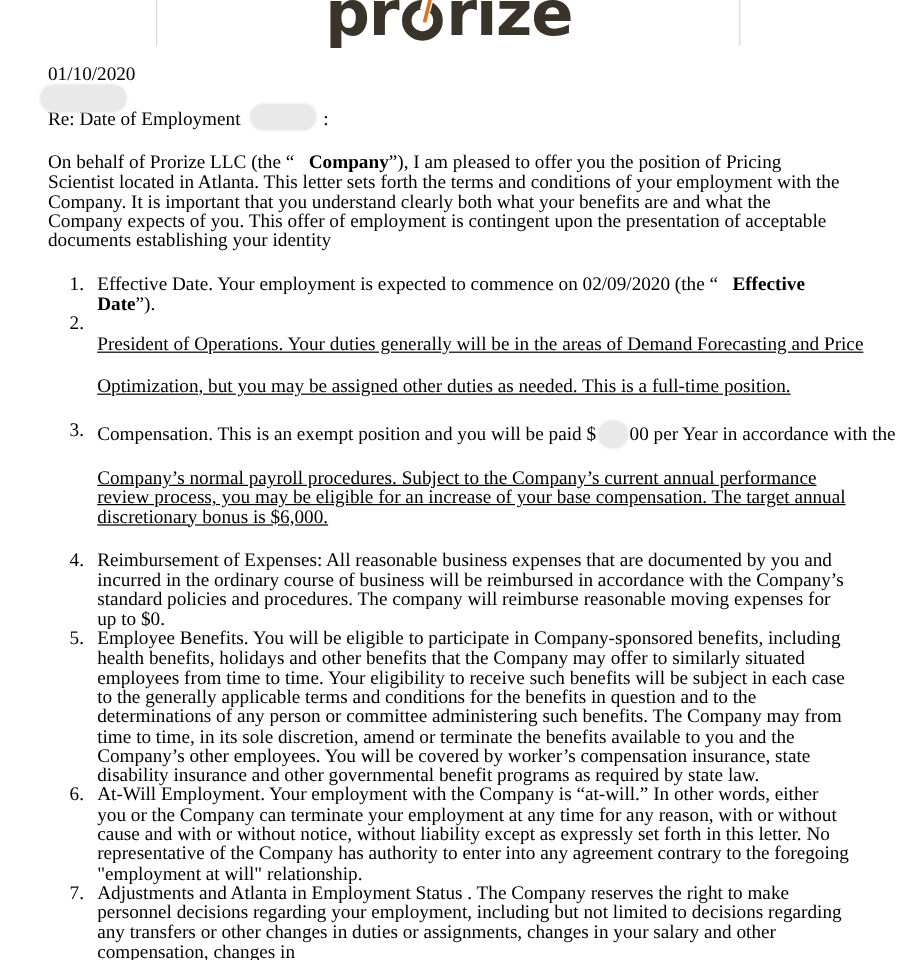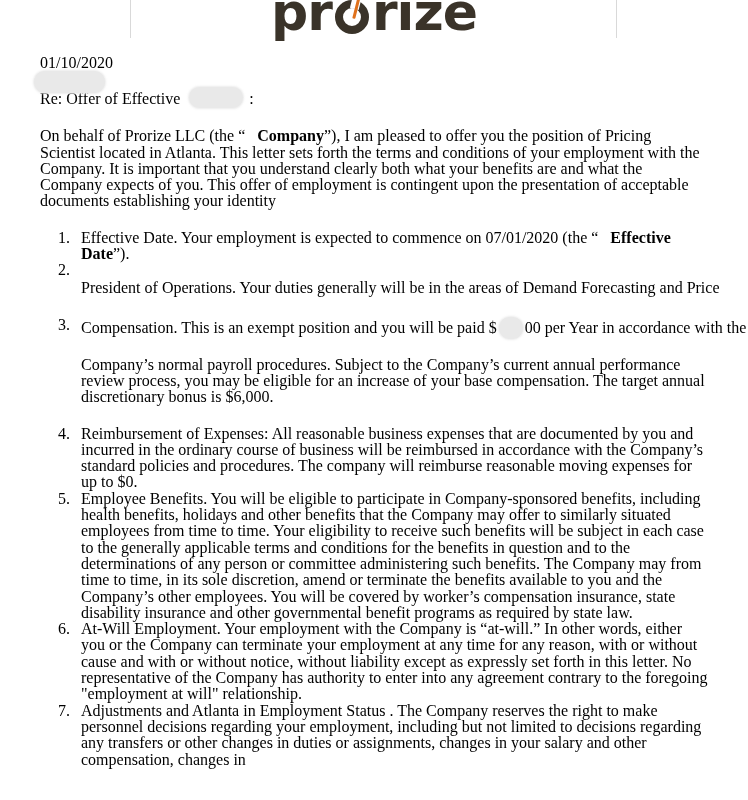--- a/index.html
+++ b/index.html
@@ -59,21 +59,21 @@
     position:absolute; left:40px; top:55px; width:668px;
     font-size:16px; line-height:16.3px;
   }
   .re-line { margin-top:19px; position:relative; z-index:1; }
   .para { margin-top:17px; }
   .list { margin-top:20px; }
   .li { display:flex; align-items:flex-start; padding-left:18px; }
   .li.gap-top { margin-top:20px; }
   .num { flex:0 0 23px; width:23px; }
   .li-body { flex:1; min-width:0; }
-  .block.gap-top { margin-top:18px; }
+  .block.gap-top { margin-top:18px;text-decoration:underline; }
   .block.hard-line { white-space:nowrap; }
   strong { font-weight:bold;margin-left:12px; }
 </style>
 </head>
 <body>
 
 <div class="page">
 
   <div class="logo-rule left"></div>
   <div class="logo-rule right"></div>
@@ -86,38 +86,39 @@
     </span>
     <span class="logo-txt">rize</span>
   </div>
 
   <div class="redact blob-overlay"></div>
 
   <div class="content">
     <div class="date">01/10/2020</div>
 
     <div class="re-line">
-      <span>Re: Offer of Effective</span><span class="redact pill-subject"></span><span>:</span>
+      <span>Re: Date of Employment</span><span class="redact pill-subject"></span><span>:</span>
     </div>
 
     <div>
         <p class="para"><span>On behalf of Prorize LLC (the “</span><strong>Company</strong><span>”), I am pleased to offer you the position of Pricing Scientist located in Atlanta. This letter sets forth the terms and conditions of your employment with the Company. It is important that you understand clearly both what your benefits are and what the Company expects of you. This offer of employment is contingent upon the presentation of acceptable documents establishing your identity</span></p>
       </div>
 
     <div class="list">
         <div class="li">
           <span class="num">1.</span>
           <div class="li-body">
-            <p class="block"><span>Effective Date. Your employment is expected to commence on 07/01/2020 (the “</span><strong>Effective Date</strong><span>”).</span></p>
+            <p class="block"><span>Effective Date. Your employment is expected to commence on 02/09/2020 (the “</span><strong>Effective Date</strong><span>”).</span></p>
           </div>
         </div>
         <div class="li">
           <span class="num">2.</span>
           <div class="li-body">
             <p class="block gap-top hard-line"><span>President of Operations. Your duties generally will be in the areas of Demand Forecasting and Price</span></p>
+            <p class="block gap-top hard-line"><span>Optimization, but you may be assigned other duties as needed. This is a full-time position.</span></p>
           </div>
         </div>
         <div class="li gap-top">
           <span class="num">3.</span>
           <div class="li-body">
             <p class="block hard-line"><span>Compensation. This is an exempt position and you will be paid $</span><span class="redact pill-inline"></span><span>00 per Year in accordance with the</span></p>
             <p class="block gap-top"><span>Company’s normal payroll procedures. Subject to the Company’s current annual performance review process, you may be eligible for an increase of your base compensation. The target annual discretionary bonus is $6,000.</span></p>
           </div>
         </div>
         <div class="li gap-top">

